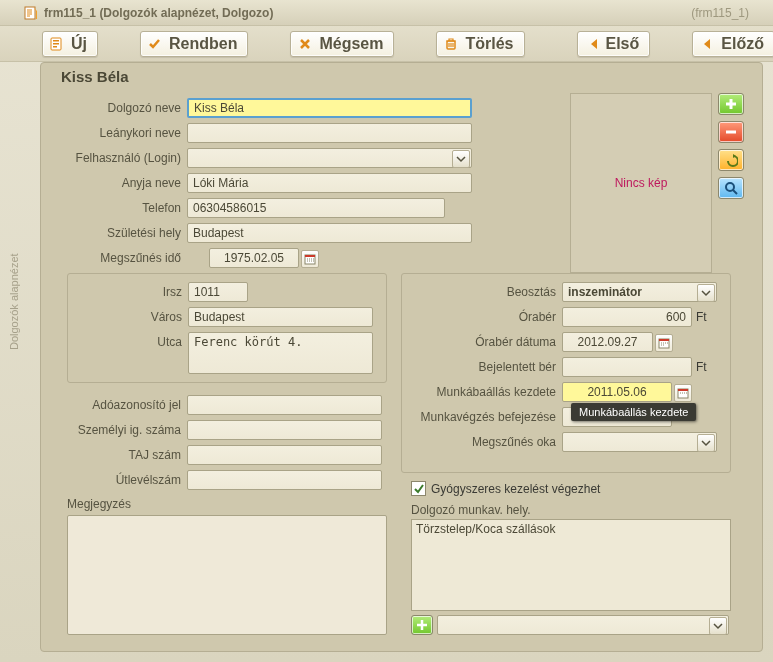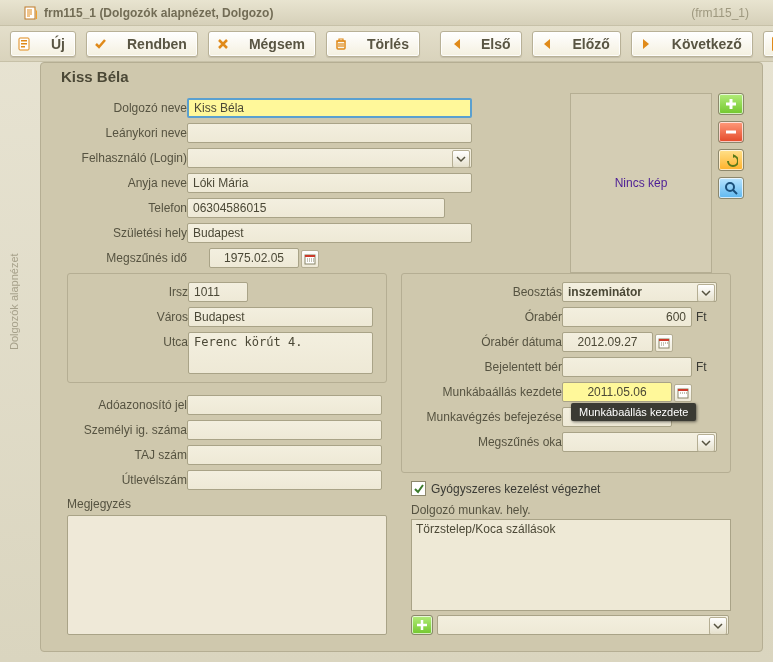--- a/index.html
+++ b/index.html
@@ -49,26 +49,27 @@
     border-bottom: 1px solid #c7c1a8;
   }
   .tbtn {
     height: 26px;
     padding: 0 10px 0 6px;
     background: linear-gradient(#fff,#f4f0e0);
     border: 1px solid #b8b197;
     border-radius: 3px;
     display: flex;
     align-items: center;
-    gap: 18px;
+    gap: 6px;
     color: #595543;
     font-weight: bold;
-    font-size: 14px;
+    font-size: 16px;
     cursor: pointer;
     box-shadow: inset 0 0 0 1px rgba(255,255,255,0.8), 0 1px 1px rgba(0,0,0,0.1);
+    margin-left: 32px;
   }
   .tbtn .ic { width:16px;height:16px;display:inline-flex;align-items:center;justify-content:center;}
   .toolbar-gap { width: 12px; }
   
   .content {
     position: absolute;
     left: 40px; top: 62px; right: 10px; bottom: 10px;
     background: #cfc8ad;
     border: 1px solid #b5ae93;
     border-radius: 4px;
@@ -77,20 +78,21 @@
     position:absolute;
     left:20px; top:5px;
     font-weight:bold;
     font-size:15px;
     color:#4b4836;
   }
   
   .lbl {
     color:#565341;
     text-align:right;
+    padding-right:6px;
     white-space:nowrap;
     font-size:12px;
   }
   input.txt, textarea.txt, .combo, .fake-input {
     height:20px;
     border:1px solid #a9a387;
     background:linear-gradient(#f3efdf,#eee9d6);
     padding:0 5px;
     font-size:12px;
     color:#4b4836;
@@ -120,21 +122,21 @@
   .row { position:absolute; display:flex; align-items:center; }
   .row .lbl { display:inline-block; }
   
   .img-panel {
     position:absolute;
     right:50px; top:30px;
     width:142px; height:180px;
     border:1px solid #b5ae93;
     background:#d4cdb4;
     display:flex;align-items:center;justify-content:center;
-    color:#4c1d95;
+    color:#be185d;
     font-size:12px;
   }
   .side-icons {
     position:absolute;
     right:16px; top:30px;
     width:28px;
     display:flex; flex-direction:column; gap:6px;
   }
   .sq {
     width:26px;height:22px;

